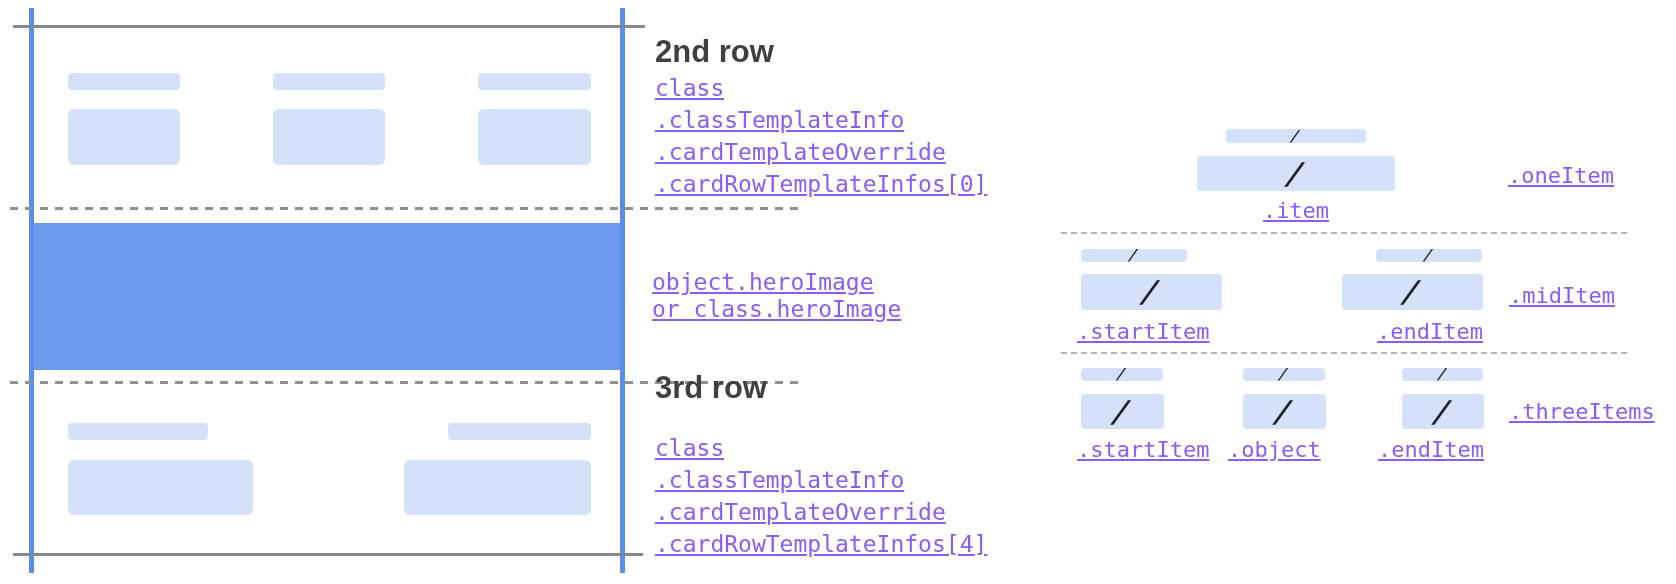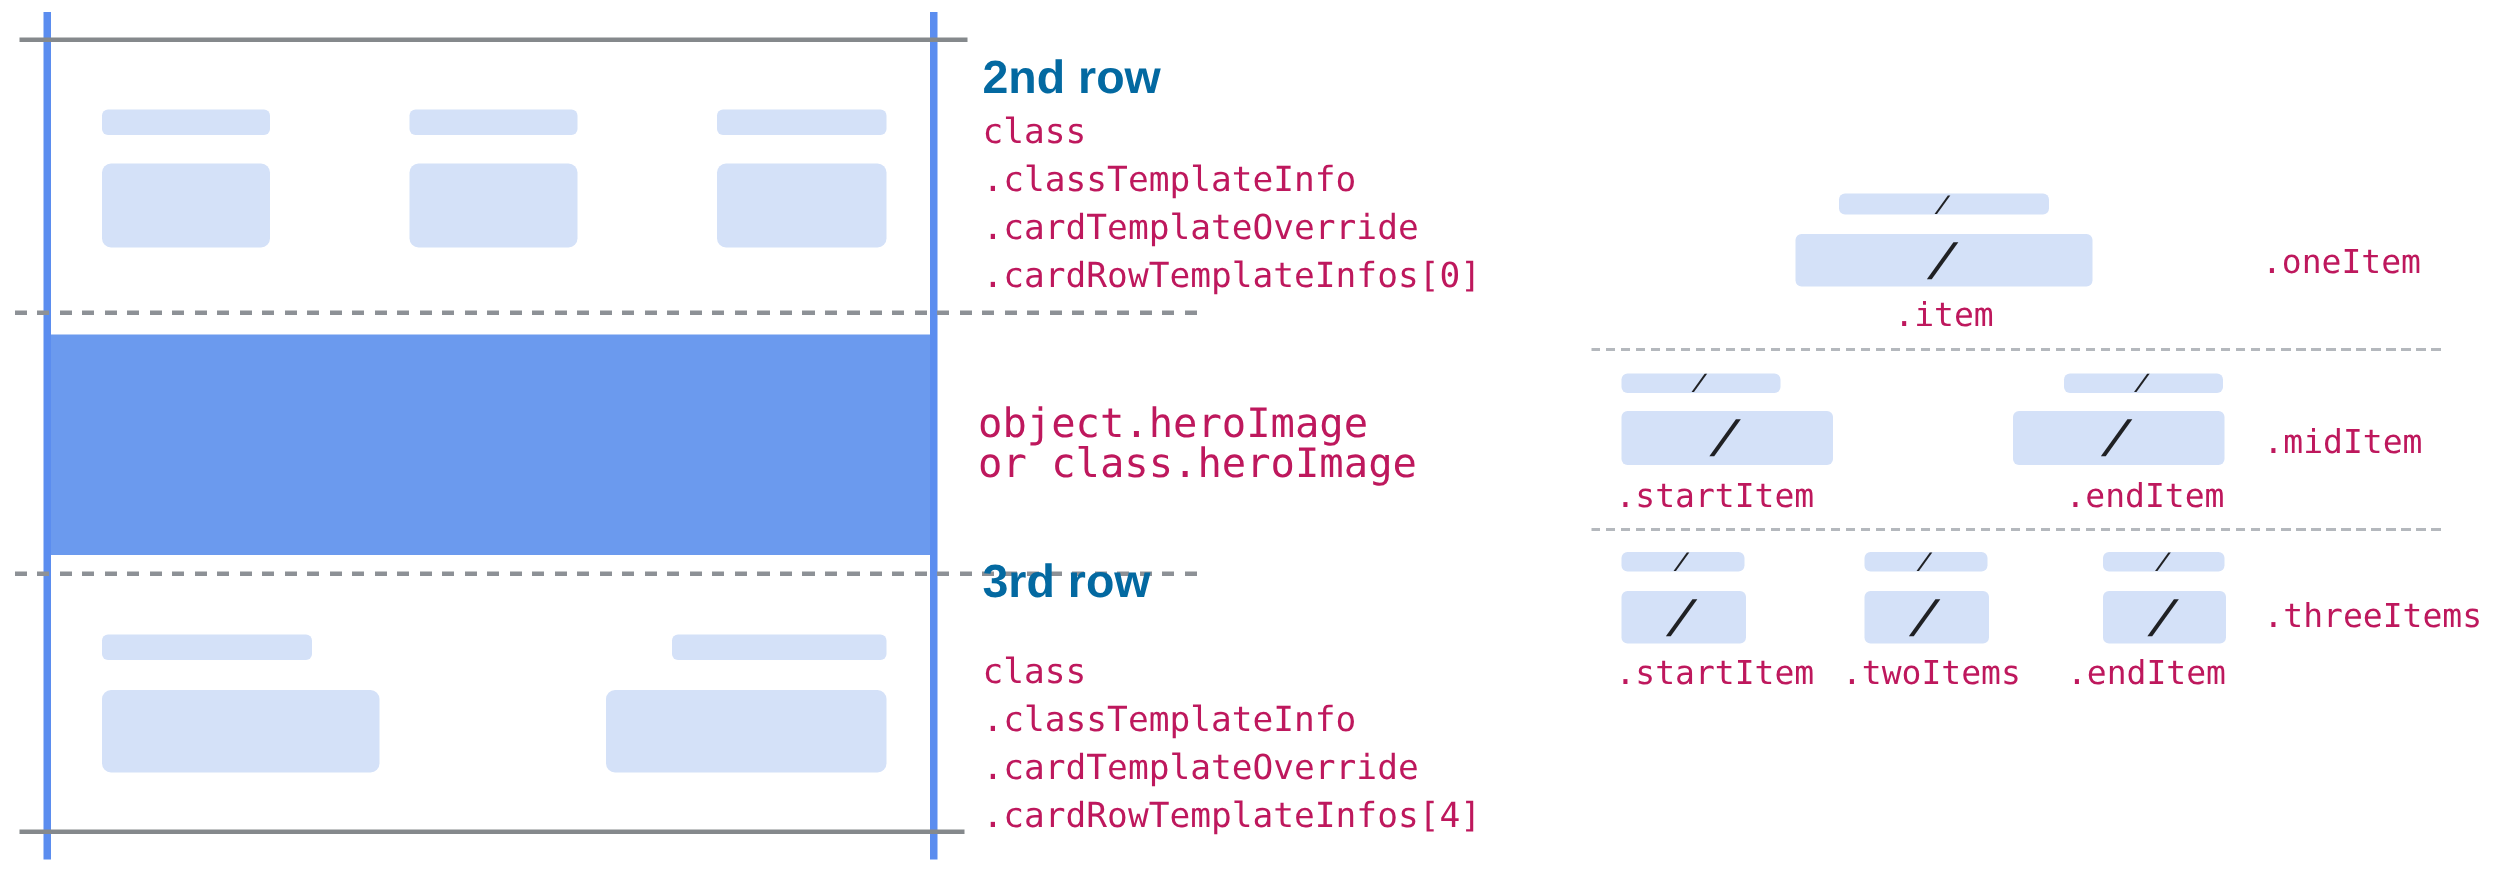--- a/index.html
+++ b/index.html
@@ -1,39 +1,39 @@
 <!DOCTYPE html>
 <html><head>
 <meta charset="utf-8">
 <style>
   html,body{margin:0;padding:0;background:#ffffff;}
   #canvas{
     position:relative;width:1676px;height:584px;background:#ffffff;overflow:hidden;
     font-family:"Liberation Sans",sans-serif;
   }
-  .mono{font-family:"DejaVu Sans Mono","Liberation Mono",monospace;color:#be185d;}
+  .mono{font-family:"DejaVu Sans Mono","Liberation Mono",monospace;color:#8b5cf6;text-decoration:underline;}
   .abs{position:absolute;}
 
   
   .vline{position:absolute;width:5px;background:#5b8def;}
   .hline{position:absolute;height:3px;background:#85898c;}
   .dash-left{position:absolute;height:3px;
     background:repeating-linear-gradient(90deg,#8d9196 0 8px,transparent 8px 15px);}
   .dash-right{position:absolute;height:2px;
     background:repeating-linear-gradient(90deg,#b4b8bd 0 6px,transparent 6px 10px);}
 
   
   .ph-bar{position:absolute;background:#d4e1f8;border-radius:4px;}
   .ph-box{position:absolute;background:#d4e1f8;border-radius:6px;}
   .hero{position:absolute;background:#6b9aee;}
 
   
-  .heading{position:absolute;font-size:31px;font-weight:700;color:#0369a1;line-height:32px;white-space:nowrap;}
+  .heading{position:absolute;font-size:31px;font-weight:700;color:#404040;line-height:32px;white-space:nowrap;}
   .code{position:absolute;font-size:23px;line-height:32px;white-space:nowrap;}
-  .code-tight{position:absolute;font-size:27px;line-height:27px;white-space:nowrap;}
+  .code-tight{position:absolute;font-size:23px;line-height:27px;white-space:nowrap;}
   .rlabel{position:absolute;font-size:22px;line-height:22px;white-space:nowrap;}
 
   
   .item-bar{position:absolute;background:#d4e1f8;border-radius:4px;
     display:flex;align-items:center;justify-content:center;overflow:hidden;}
   .slash{font-family:"DejaVu Sans Mono","Liberation Mono",monospace;
     font-style:italic;color:#202124;transform:skewX(-12deg);}
   .slash-sm{font-size:15px;font-weight:700;line-height:1;}
   .slash-lg{font-size:30px;font-weight:600;line-height:1;}
   .center-x{transform:translateX(-50%);}
@@ -133,18 +133,18 @@
     <div class="item-bar" style="left:1243px;top:394px;width:83px;height:35px;">
       <span class="slash slash-lg">/</span>
     </div>
     <div class="item-bar" style="left:1402px;top:368px;width:81px;height:13px;">
       <span class="slash slash-sm">/</span>
     </div>
     <div class="item-bar" style="left:1402px;top:394px;width:82px;height:35px;">
       <span class="slash slash-lg">/</span>
     </div>
     <div class="rlabel mono" style="left:1077px;top:439px;">.startItem</div>
-    <div class="rlabel mono" style="left:1228px;top:439px;">.twoItems</div>
+    <div class="rlabel mono" style="left:1228px;top:439px;">.object</div>
     <div class="rlabel mono" style="left:1378px;top:439px;">.endItem</div>
     <div class="rlabel mono" style="left:1509px;top:401px;">.threeItems</div>
   </div>
 
 </div>
 
 </body></html>

